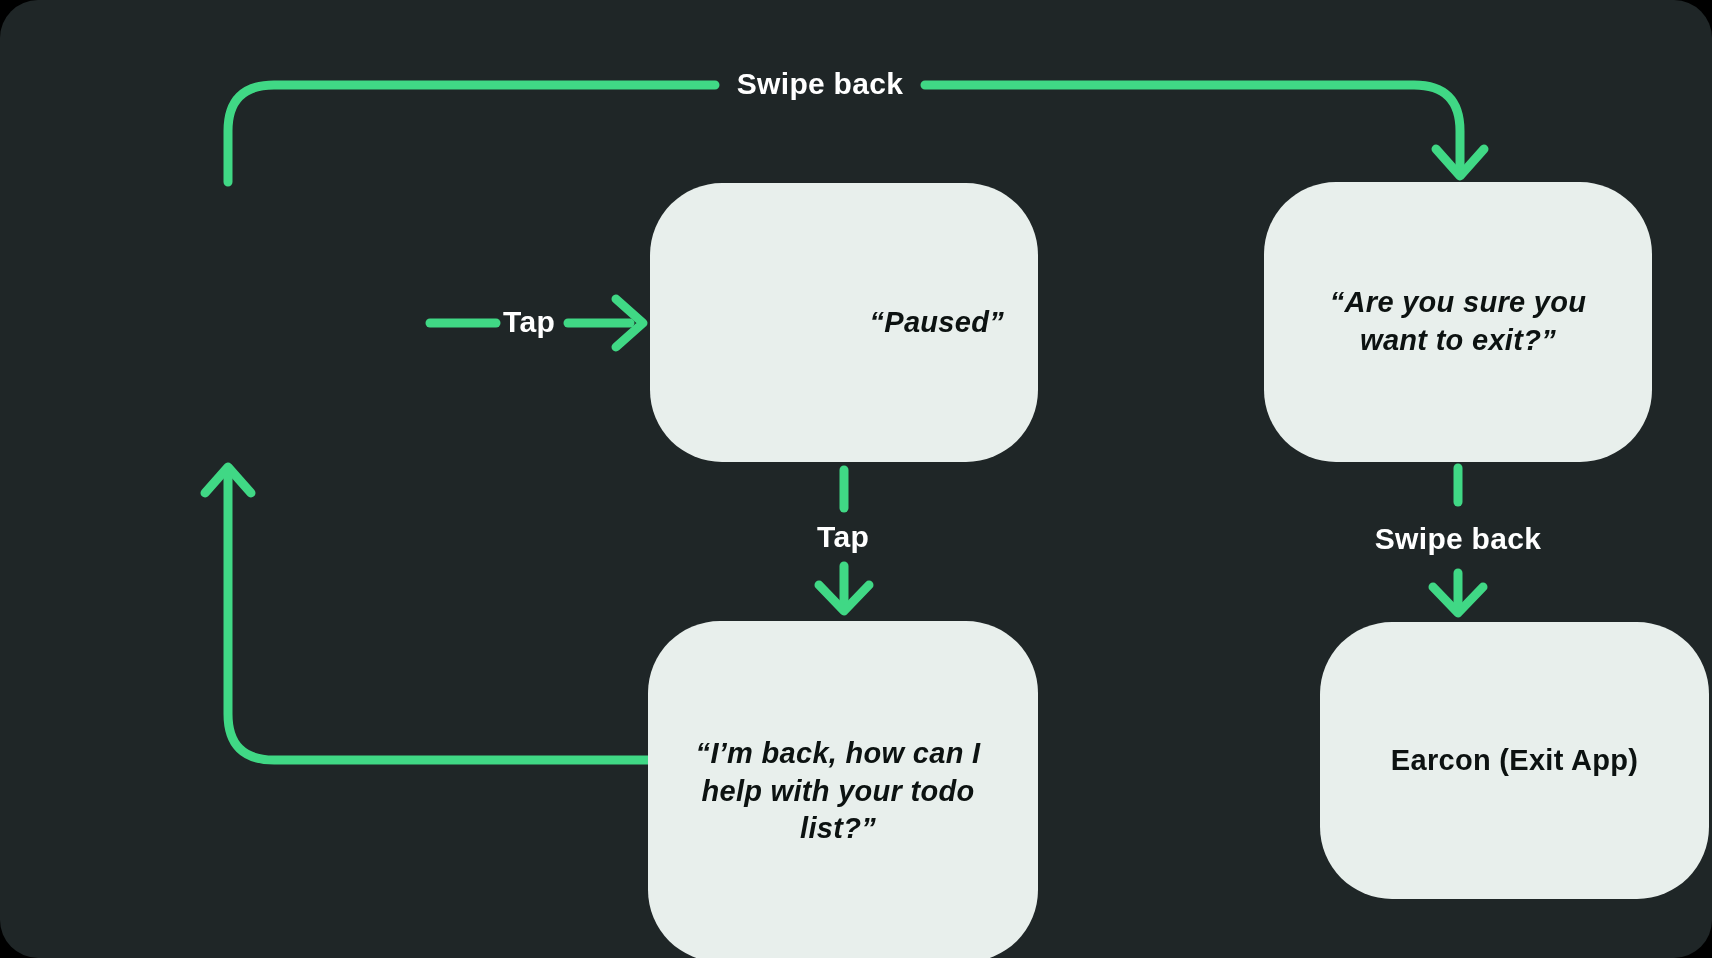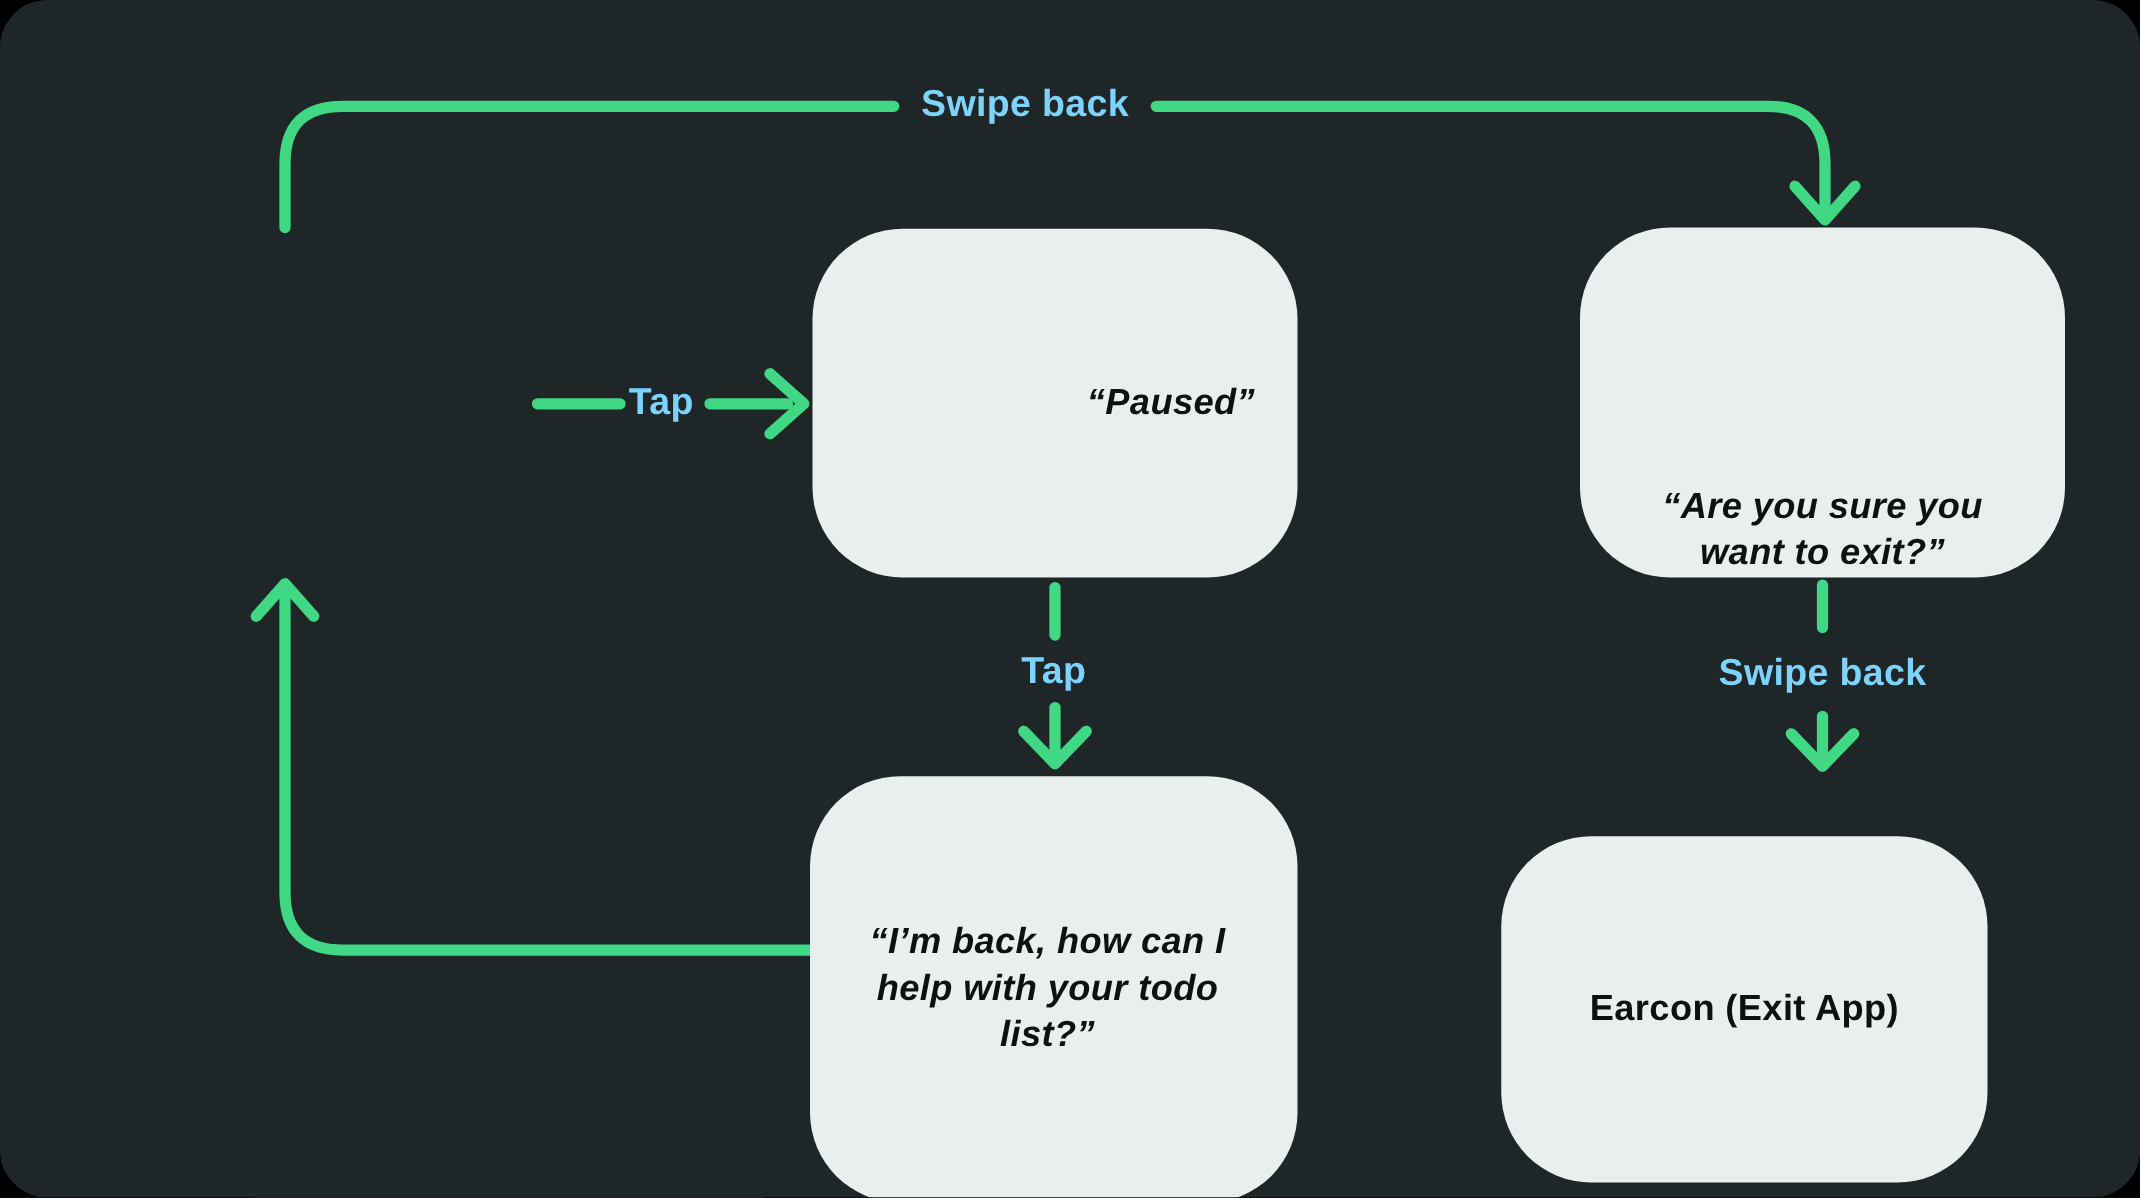--- a/index.html
+++ b/index.html
@@ -42,26 +42,26 @@
     font-style: italic;
     font-size: 29px;
     line-height: 1.3;
     padding: 0 34px;
     box-sizing: border-box;
     letter-spacing: 0.3px;
   }
   #node-listening    { left: 37px;   top: 182px; width: 388px; height: 278px; }
   #node-paused       { left: 650px;  top: 183px; width: 388px; height: 279px; justify-content: flex-end; }
   #node-back         { left: 648px;  top: 621px; width: 390px; height: 341px; padding-left: 24px; }
-  #node-exit-confirm { left: 1264px; top: 182px; width: 388px; height: 280px; padding: 0 48px; align-items: flex-end; }
-  #node-earcon       { left: 1201px; top: 622px; width: 389px; height: 277px; font-style: normal; margin-top: 47px; }
+  #node-exit-confirm { left: 1264px; top: 182px; width: 388px; height: 280px; padding: 0 48px; }
+  #node-earcon       { left: 1320px; top: 622px; width: 389px; height: 277px; font-style: normal; }
   .edge-label {
     position: absolute;
     transform: translate(-50%, -50%);
-    color: #7dd3fc;
+    color: #ffffff;
     font-weight: 700;
     font-size: 30px;
     white-space: nowrap;
     letter-spacing: 0.3px;
   }
   #label-swipe-top   { left: 820px;  top: 84px;  }
   #label-tap-right   { left: 529px;  top: 322px; }
   #label-tap-down    { left: 843px;  top: 537px; }
   #label-swipe-right { left: 1458px; top: 539px; }
 </style>

